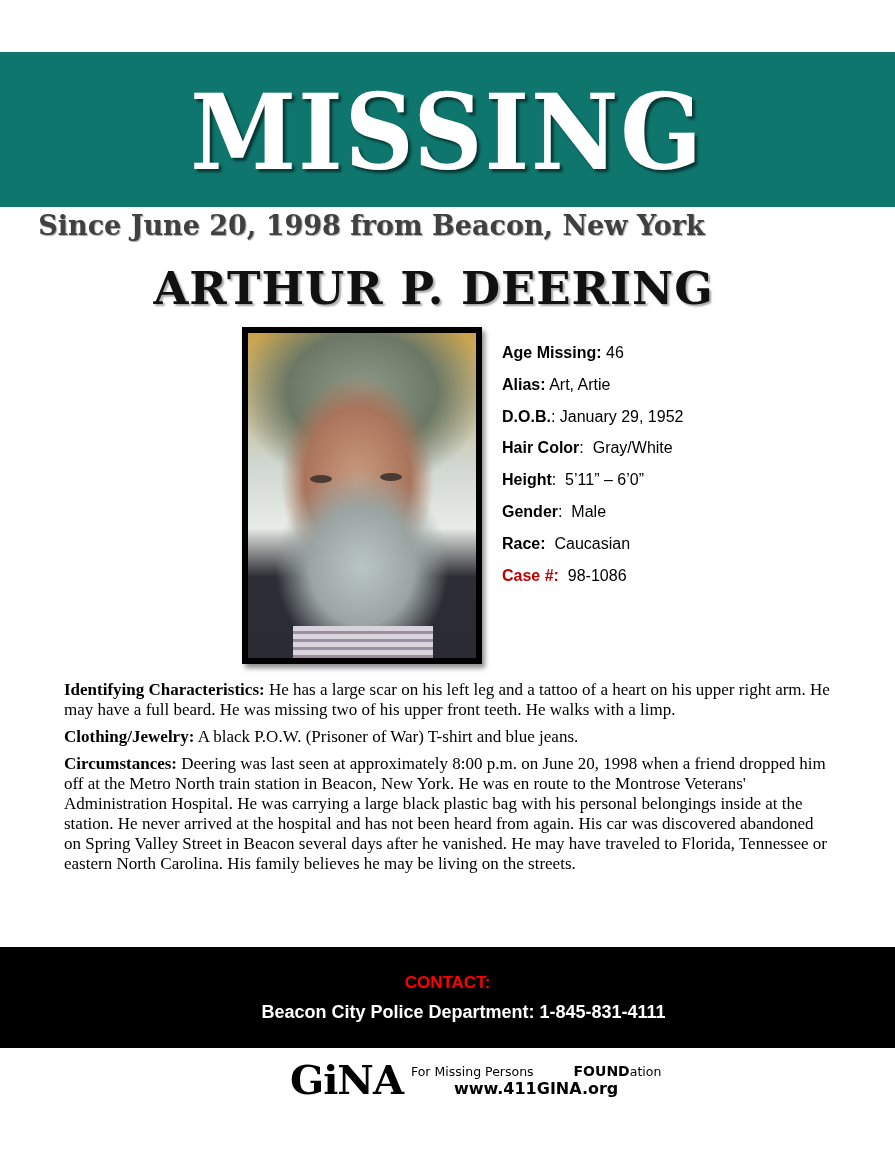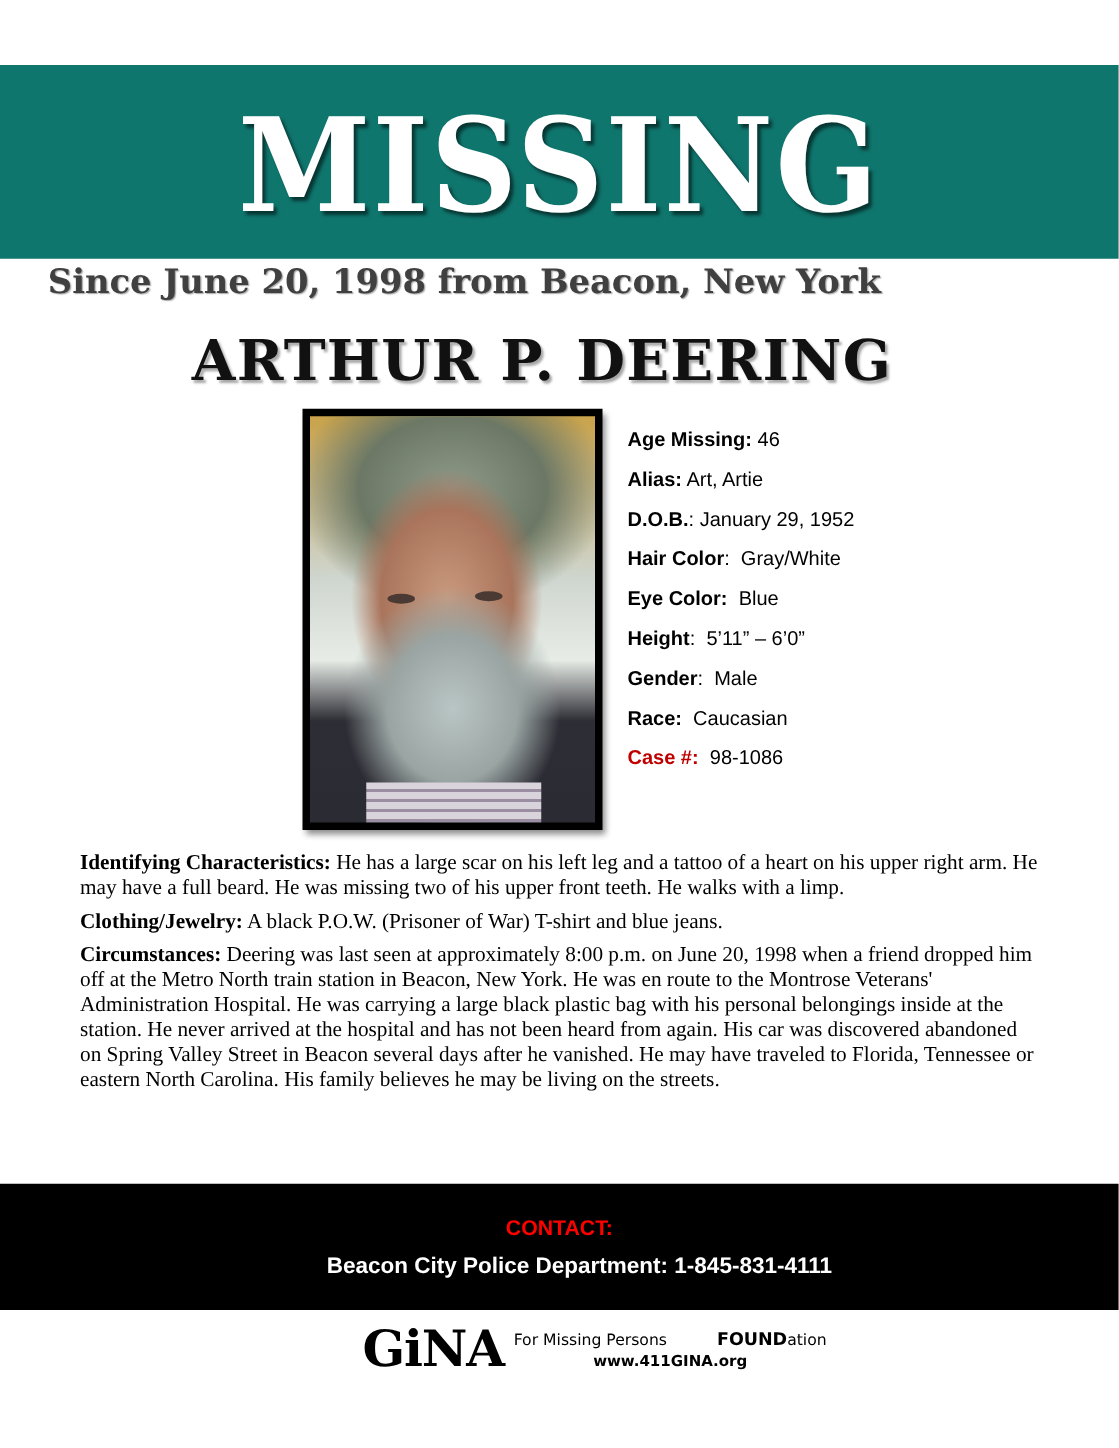--- a/index.html
+++ b/index.html
@@ -86,21 +86,21 @@
     position: absolute; left: 290px; top: 1058px; height: 44px;
     display: flex; align-items: center;
   }
   .logo-mark {
     font-family: "DejaVu Serif", serif; font-weight: bold; font-size: 40px;
     letter-spacing: -1px; color: #000; line-height: 1;
   }
   .logo-text { margin-left: 8px; text-align: center; font-family: "DejaVu Sans", sans-serif; line-height: 17px; }
   .logo-tag { font-size: 12.5px; }
   .logo-tag b { font-size: 14px; margin-left: 36px; }
-  .logo-url { font-size: 12px; font-weight: bold; }
+  .logo-url { font-size: 16px; font-weight: bold; }
 </style>
 </head>
 <body>
 
 <div class="banner">
   <div class="banner-title">MISSING</div>
 </div>
 
 <div class="since">Since June 20, 1998 from Beacon, New York</div>
 <div class="name">ARTHUR P. DEERING</div>
@@ -111,21 +111,20 @@
     <span class="eye r"></span>
     <span class="shirt"></span>
   </div>
 </div>
 
 <div class="facts">
   <div class="fact"><span class="lbl">Age Missing:</span><span> 46</span></div>
   <div class="fact"><span class="lbl">Alias:</span><span> Art, Artie</span></div>
   <div class="fact"><span class="lbl">D.O.B.</span><span>: January 29, 1952</span></div>
   <div class="fact"><span class="lbl">Hair Color</span><span>:  Gray/White</span></div>
-  <div class="fact"><span class="lbl">Eye Color:</span><span>  Blue</span></div>
   <div class="fact"><span class="lbl">Height</span><span>:  5’11” – 6’0”</span></div>
   <div class="fact"><span class="lbl">Gender</span><span>:  Male</span></div>
   <div class="fact"><span class="lbl">Race:</span><span>  Caucasian</span></div>
   <div class="fact"><span class="lbl red">Case #:</span><span>  98-1086</span></div>
 </div>
 
 <div class="details">
   <p><span class="lbl">Identifying Characteristics:</span><span>  He has a large scar on his left leg and a tattoo of a heart on his upper right arm. He may have a full beard. He was missing two of his upper front teeth. He walks with a limp.</span></p>
   <p><span class="lbl">Clothing/Jewelry:</span><span>  A black P.O.W. (Prisoner of War) T-shirt and blue jeans.</span></p>
   <p><span class="lbl">Circumstances:</span><span>  Deering was last seen at approximately 8:00 p.m. on June 20, 1998 when a friend dropped him off at the Metro North train station in Beacon, New York. He was en route to the Montrose Veterans' Administration Hospital. He was carrying a large black plastic bag with his personal belongings inside at the station. He never arrived at the hospital and has not been heard from again. His car was discovered abandoned on Spring Valley Street in Beacon several days after he vanished. He may have traveled to Florida, Tennessee or eastern North Carolina. His family believes he may be living on the streets.</span></p>

